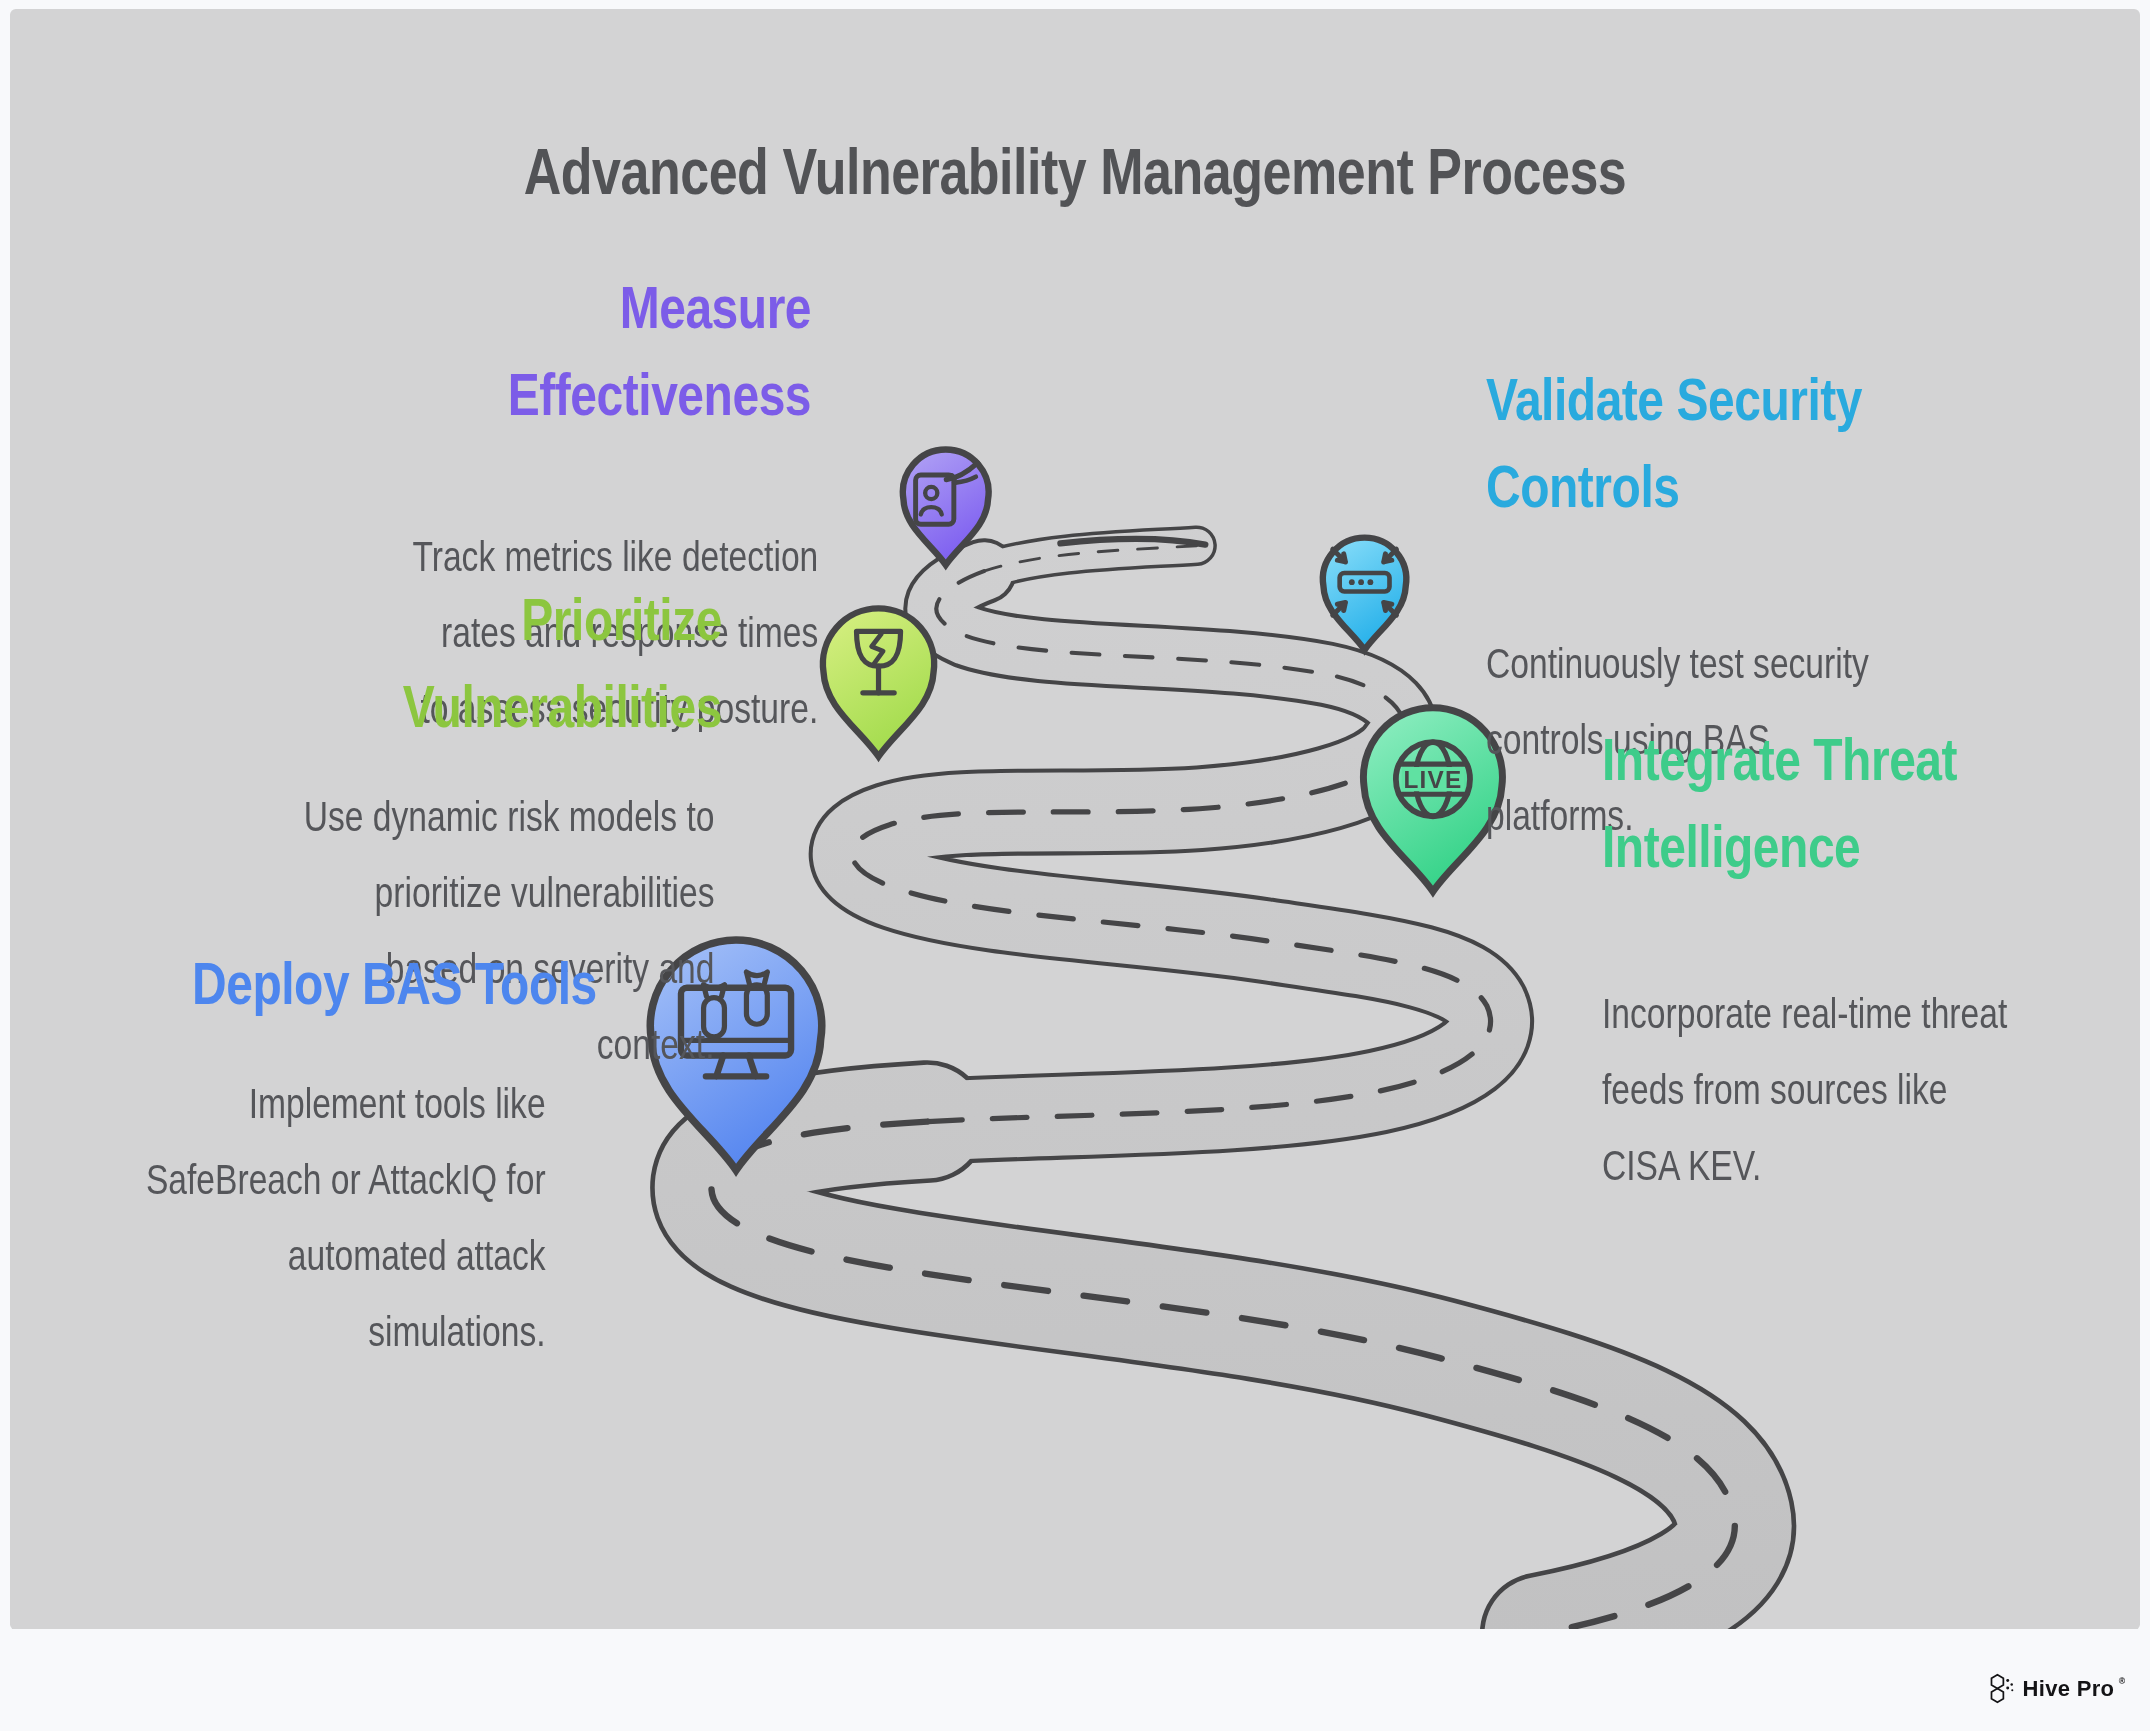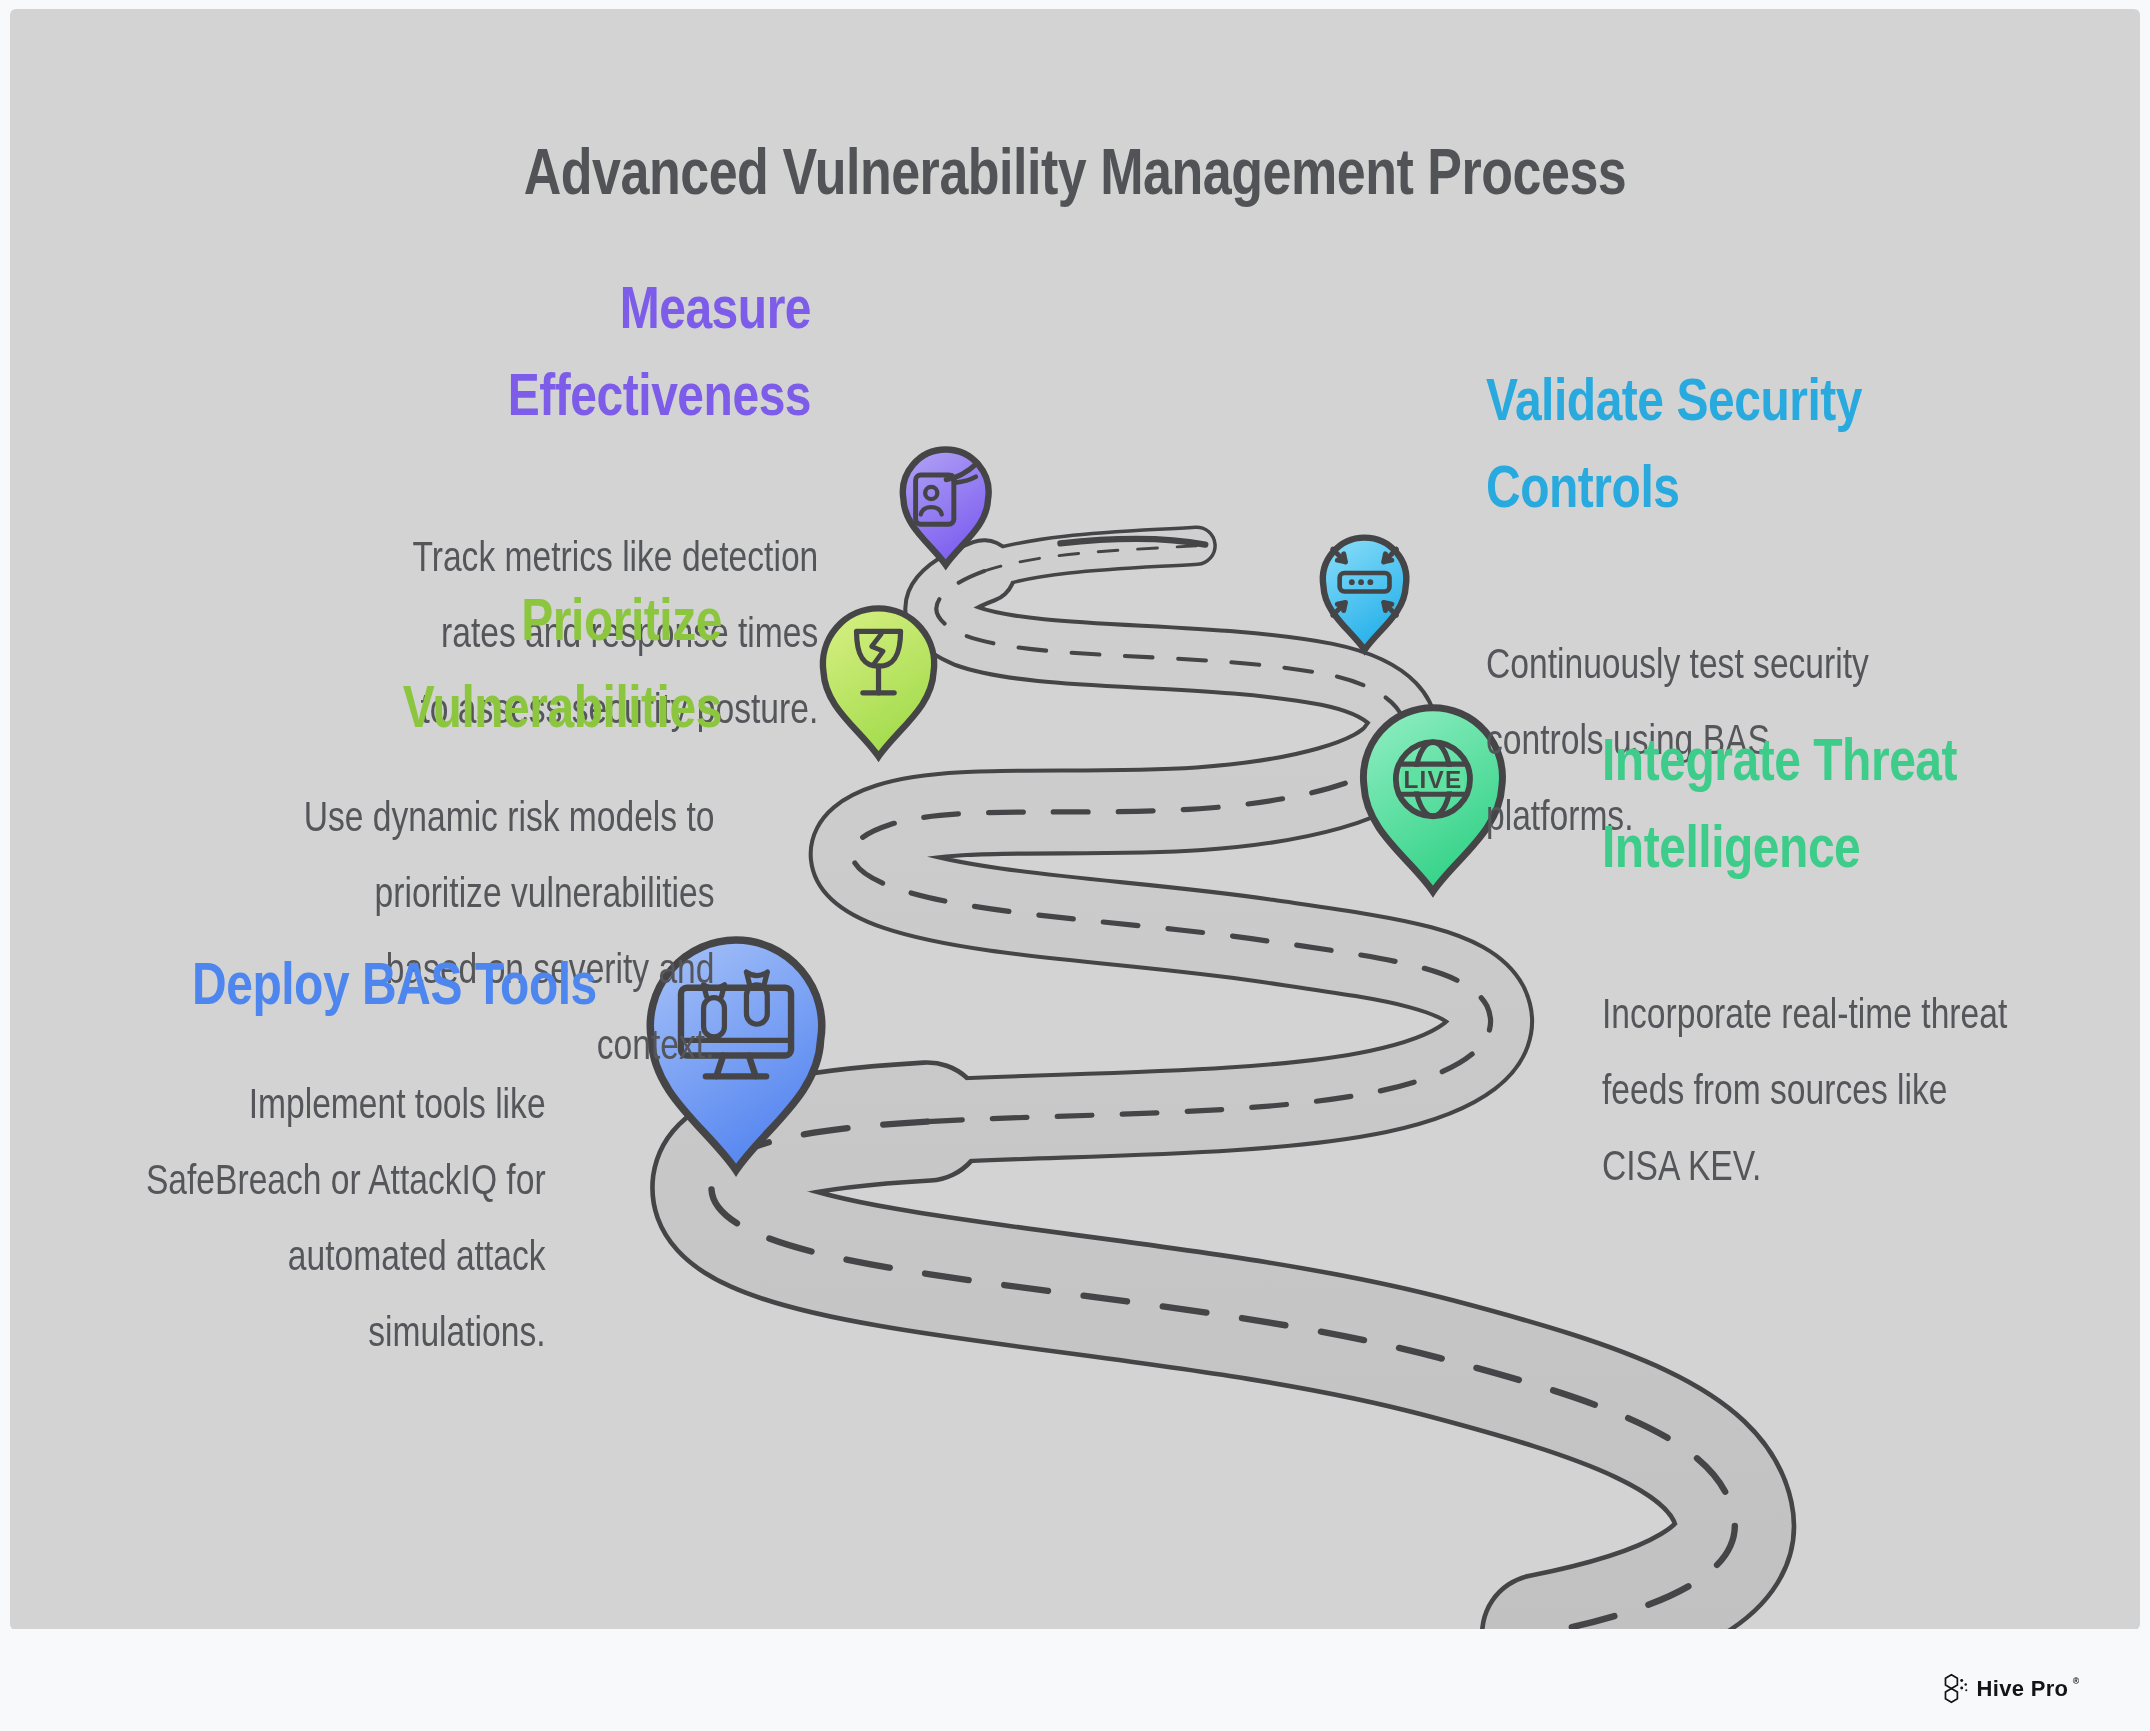--- a/index.html
+++ b/index.html
@@ -25,21 +25,21 @@
   .c-measure{color:#7c5ce8;}
   .c-prioritize{color:#8cc63f;}
   .c-deploy{color:#4d86ee;}
   .c-validate{color:#29aade;}
   .c-integrate{color:#3ecc8a;}
   .footer{
     position:absolute;left:0;top:1629px;width:2151px;height:102px;
     background:#f8f9fb;
   }
   .brand{
-    position:absolute;left:1940px;top:1671px;display:flex;align-items:center;gap:4.6px;
+    position:absolute;left:1986px;top:1671px;display:flex;align-items:center;gap:4.6px;
   }
   .brand-name{font-size:22px;font-weight:bold;color:#141416;letter-spacing:0.3px;}
   .brand-reg{font-size:8.7px;font-weight:bold;color:#141416;vertical-align:super;position:relative;top:-8px;}
 </style>
 </head>
 <body>
 
 <div class="canvas"></div>
 
 <svg class="art" width="2151" height="1731" viewBox="0 0 3712 2988">

